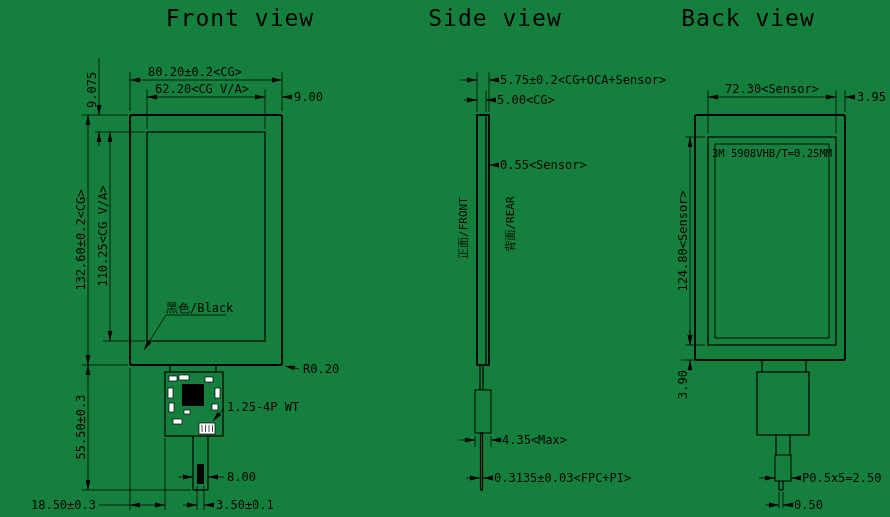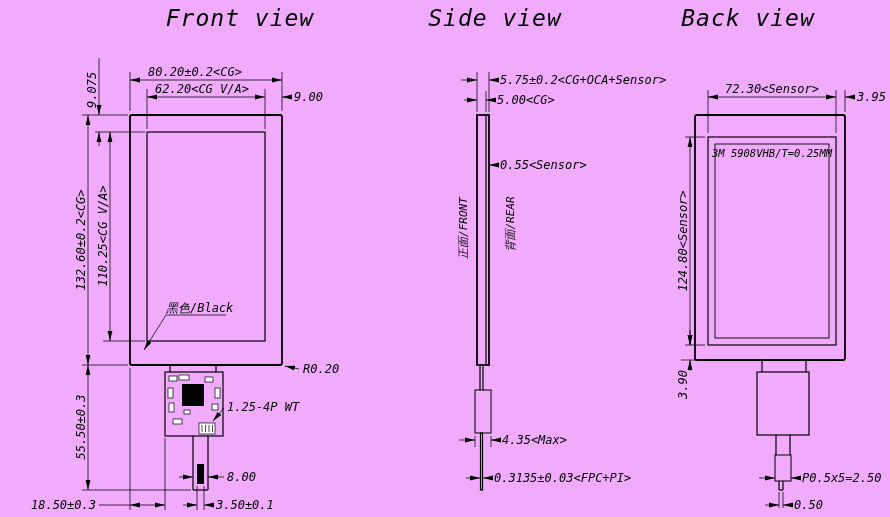--- a/index.html
+++ b/index.html
@@ -1,16 +1,16 @@
 <!DOCTYPE html>
 <html><head>
 <meta charset="utf-8">
 <style>
   html,body{margin:0;padding:0;background:#fff;}
-  .canvas{position:relative;width:890px;height:517px;background:#f0abfc;overflow:hidden;font-style:italic;}
+  .canvas{position:relative;width:890px;height:517px;background:#15803d;overflow:hidden;}
   svg{position:absolute;left:0;top:0;}
   text{font-family:"DejaVu Sans Mono","Liberation Mono",monospace;font-size:12px;fill:#000;}
   .title{font-size:23px;letter-spacing:1px;}
   .cjk{font-size:11px;}
   .small{font-size:10.5px;}
   .part line,.part rect,.part path{stroke:#000;fill:none;}
   .thick{stroke-width:1.8;}
   .mid{stroke-width:1.2;}
   .dim line{stroke:#000;stroke-width:0.75;fill:none;}
   .comp{stroke:#000;stroke-width:0.7;fill:#fff;}

